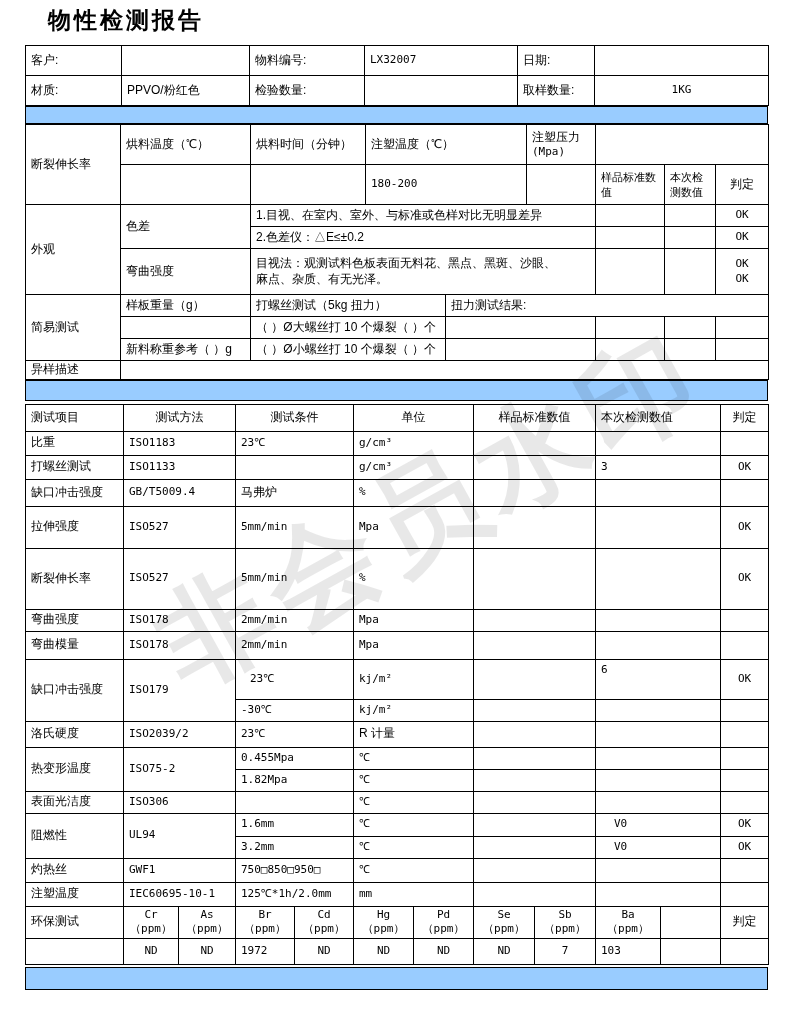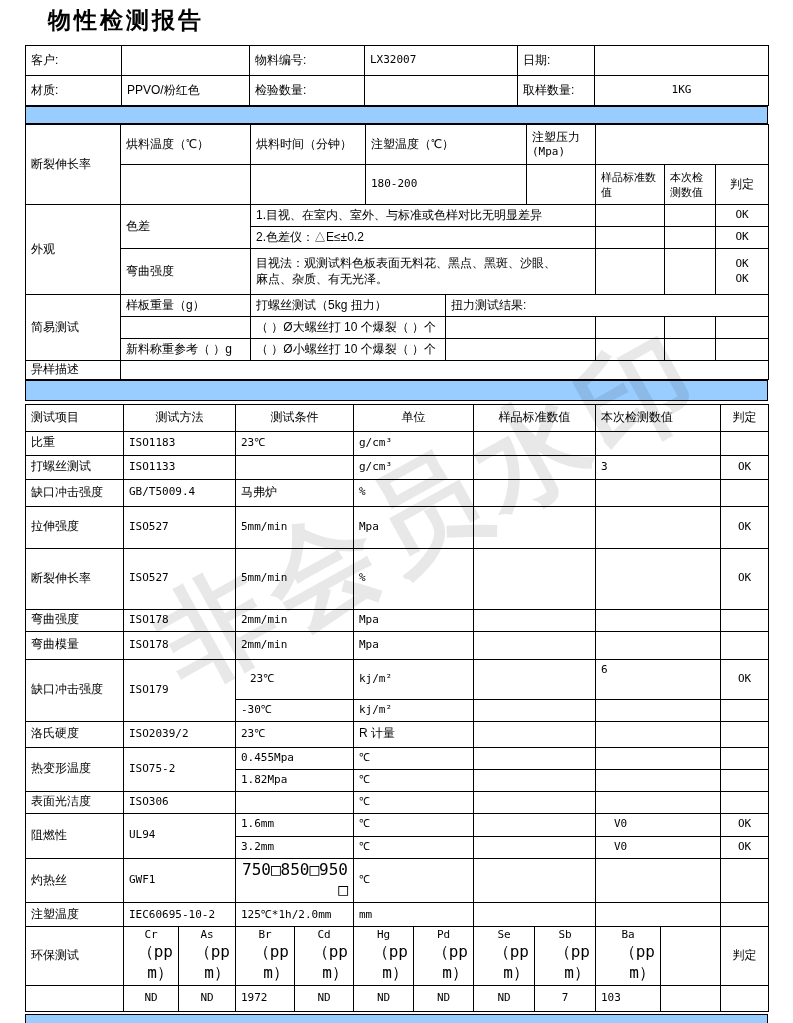--- a/index.html
+++ b/index.html
@@ -12,21 +12,21 @@
     margin:5px 0 9px 0;letter-spacing:3px;padding-left:48px;
   }
   .sheet{margin-left:25px;width:743px;position:relative;}
   table{border-collapse:collapse;table-layout:fixed;width:743px;background:transparent;}
   td{
     border:1px solid #000;font-size:12px;padding:1px 5px;
     vertical-align:middle;overflow:hidden;line-height:1.3;word-break:break-all;
   }
   .mono{font-family:"DejaVu Sans Mono", monospace;font-size:11px;}
   .c{text-align:center;}
-  .xs{font-size:16px;text-align:right;}
+  .xs{font-size:11px;}
   .sm{font-size:11px;}
   .vtop{vertical-align:top;padding-top:3px;}
   .bar{height:16px;background:#99CCFF;border:1px solid #000;}
   .bar.mid{height:19px;margin-bottom:3px;}
   .bar.bot{height:21px;margin-top:2px;}
   .wm{
     position:absolute;left:115px;top:435px;width:630px;text-align:center;
     font-size:112px;font-weight:bold;color:rgba(0,0,0,0.09);
     transform:rotate(-29deg);letter-spacing:8px;white-space:nowrap;
     pointer-events:none;z-index:9;
@@ -319,21 +319,21 @@
       <td>灼热丝</td>
       <td colspan="2" class="mono">GWF1</td>
       <td colspan="2" class="mono xs">750□850□950□</td>
       <td colspan="2" class="mono">℃</td>
       <td colspan="2"></td>
       <td colspan="2"></td>
       <td class="mono c"></td>
     </tr>
     <tr style="height:24px">
       <td>注塑温度</td>
-      <td colspan="2" class="mono">IEC60695-10-2</td>
+      <td colspan="2" class="mono">IEC60695-10-1</td>
       <td colspan="2" class="mono">125℃*1h/2.0mm</td>
       <td colspan="2" class="mono">mm</td>
       <td colspan="2"></td>
       <td colspan="2"></td>
       <td class="mono c"></td>
     </tr>
 
     <tr style="height:32px">
       <td>环保测试</td>
       <td class="mono c">

